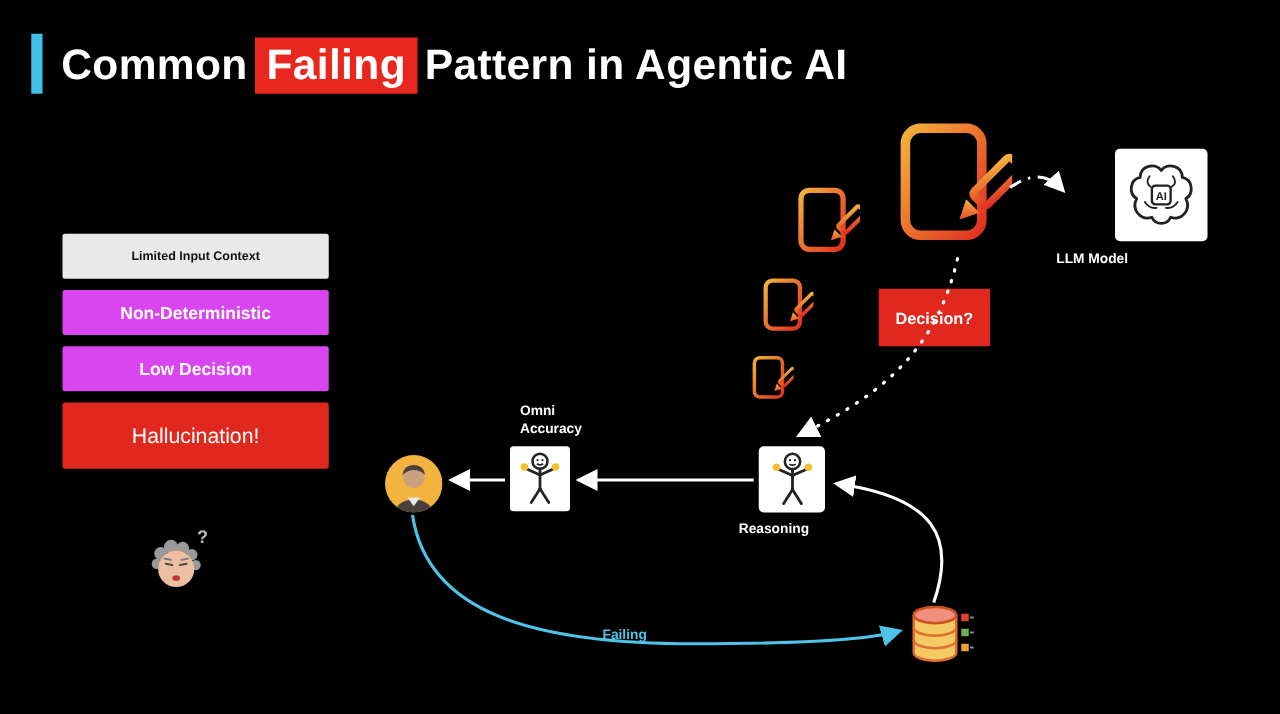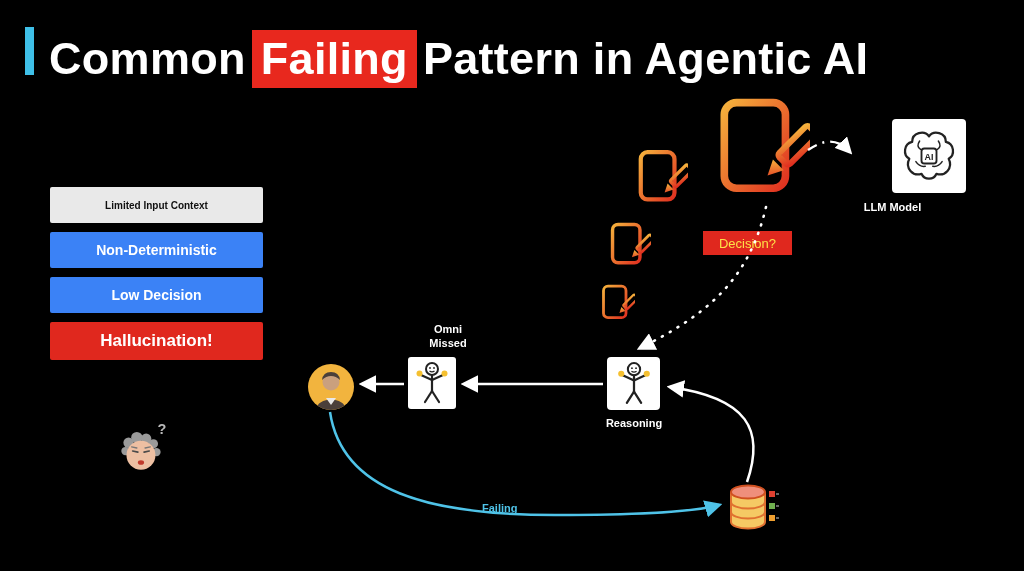--- a/index.html
+++ b/index.html
@@ -2,40 +2,40 @@
 <html><head>
 <meta charset="utf-8">
 <style>
   html,body{margin:0;padding:0;background:#000;}
   .stage{
     position:relative;width:1024px;height:571px;background:#000;overflow:hidden;
     font-family:"Liberation Sans", sans-serif;
   }
   
   .title-accent{position:absolute;left:25px;top:27px;width:9px;height:48px;background:#3fc0e8;}
-  .page-title{position:absolute;left:49px;top:30px;font-size:45px;font-weight:bold;color:#fff;letter-spacing:.3px;white-space:nowrap;}
+  .page-title{position:absolute;left:49px;top:30px;font-size:34px;font-weight:bold;color:#fff;letter-spacing:.3px;white-space:nowrap;}
   .page-title .hl{background:#e8281e;color:#fff;padding:3px 9px;margin:0 6px;display:inline-block;}
   
   .issues{position:absolute;left:50px;top:187px;width:213px;}
   .issue{height:36px;margin-bottom:9px;display:flex;align-items:center;justify-content:center;
          font-weight:bold;border-radius:2px;}
   .issue.gray{background:#e9e9e9;color:#101010;font-size:10px;}
-  .issue.cyan{background:#3b82f6;color:#fff;font-size:14px;}
-  .issue.red{background:#e0281e;color:#fff;font-size:17px;height:38px;font-weight:700;}
+  .issue.cyan{background:#d946ef;color:#fff;font-size:14px;}
+  .issue.red{background:#e0281e;color:#fff;font-size:17px;height:53px;font-weight:400;}
   
   .node{position:absolute;background:#fff;border-radius:4px;display:flex;align-items:center;justify-content:center;}
   .llm-box{left:892px;top:119px;width:74px;height:74px;}
   .reason-box{left:607px;top:357px;width:53px;height:53px;}
   .omni-box{left:408px;top:357px;width:48px;height:52px;border-radius:3px;}
-  .node-label{position:absolute;color:#fff;font-size:11px;font-weight:bold;text-align:center;line-height:1.3;}
+  .node-label{position:absolute;color:#fff;font-size:11px;font-weight:bold;line-height:1.3;}
   .llm-label{left:845px;top:200px;width:95px;}
   .reason-label{left:591px;top:416px;width:86px;}
   .omni-label{left:416px;top:322px;width:64px;}
-  .decision{position:absolute;left:703px;top:231px;width:89px;height:24px;background:#e0281e;color:#fde047;
-            font-size:13px;font-weight:normal;display:flex;align-items:center;justify-content:center;}
+  .decision{position:absolute;left:703px;top:231px;width:89px;height:46px;background:#e0281e;color:#ffffff;
+            font-size:13px;font-weight:bold;display:flex;align-items:center;justify-content:center;}
   .feedback-label{position:absolute;left:482px;top:502px;color:#4fc3e8;font-size:11px;font-weight:bold;}
   .abs{position:absolute;}
   .arrows{position:absolute;left:0;top:0;pointer-events:none;}
 </style>
 </head>
 <body>
 
 <div class="stage">
 
   <svg width="0" height="0" style="position:absolute" aria-hidden="true">
@@ -128,21 +128,21 @@
       <rect x="24" y="24" width="16" height="16" rx="3" fill="#fff" stroke="#222" stroke-width="2"></rect>
       <text x="32" y="36" text-anchor="middle" font-size="9.5" font-weight="bold" fill="#222" font-family="Liberation Sans, sans-serif">AI</text>
     </svg>
   </div>
   <div class="node-label llm-label">LLM Model</div>
 
   <div class="decision">Decision?</div>
 
   <div class="node-label omni-label">
     <div>Omni</div>
-    <div>Missed</div>
+    <div>Accuracy</div>
   </div>
   <div class="node omni-box">
     <svg viewBox="0 0 40 46" width="40" height="46">
         <use href="#sym-stick"></use>
       </svg>
   </div>
 
   <div class="node reason-box">
     <svg viewBox="0 0 40 46" width="42" height="47">
         <use href="#sym-stick"></use>

